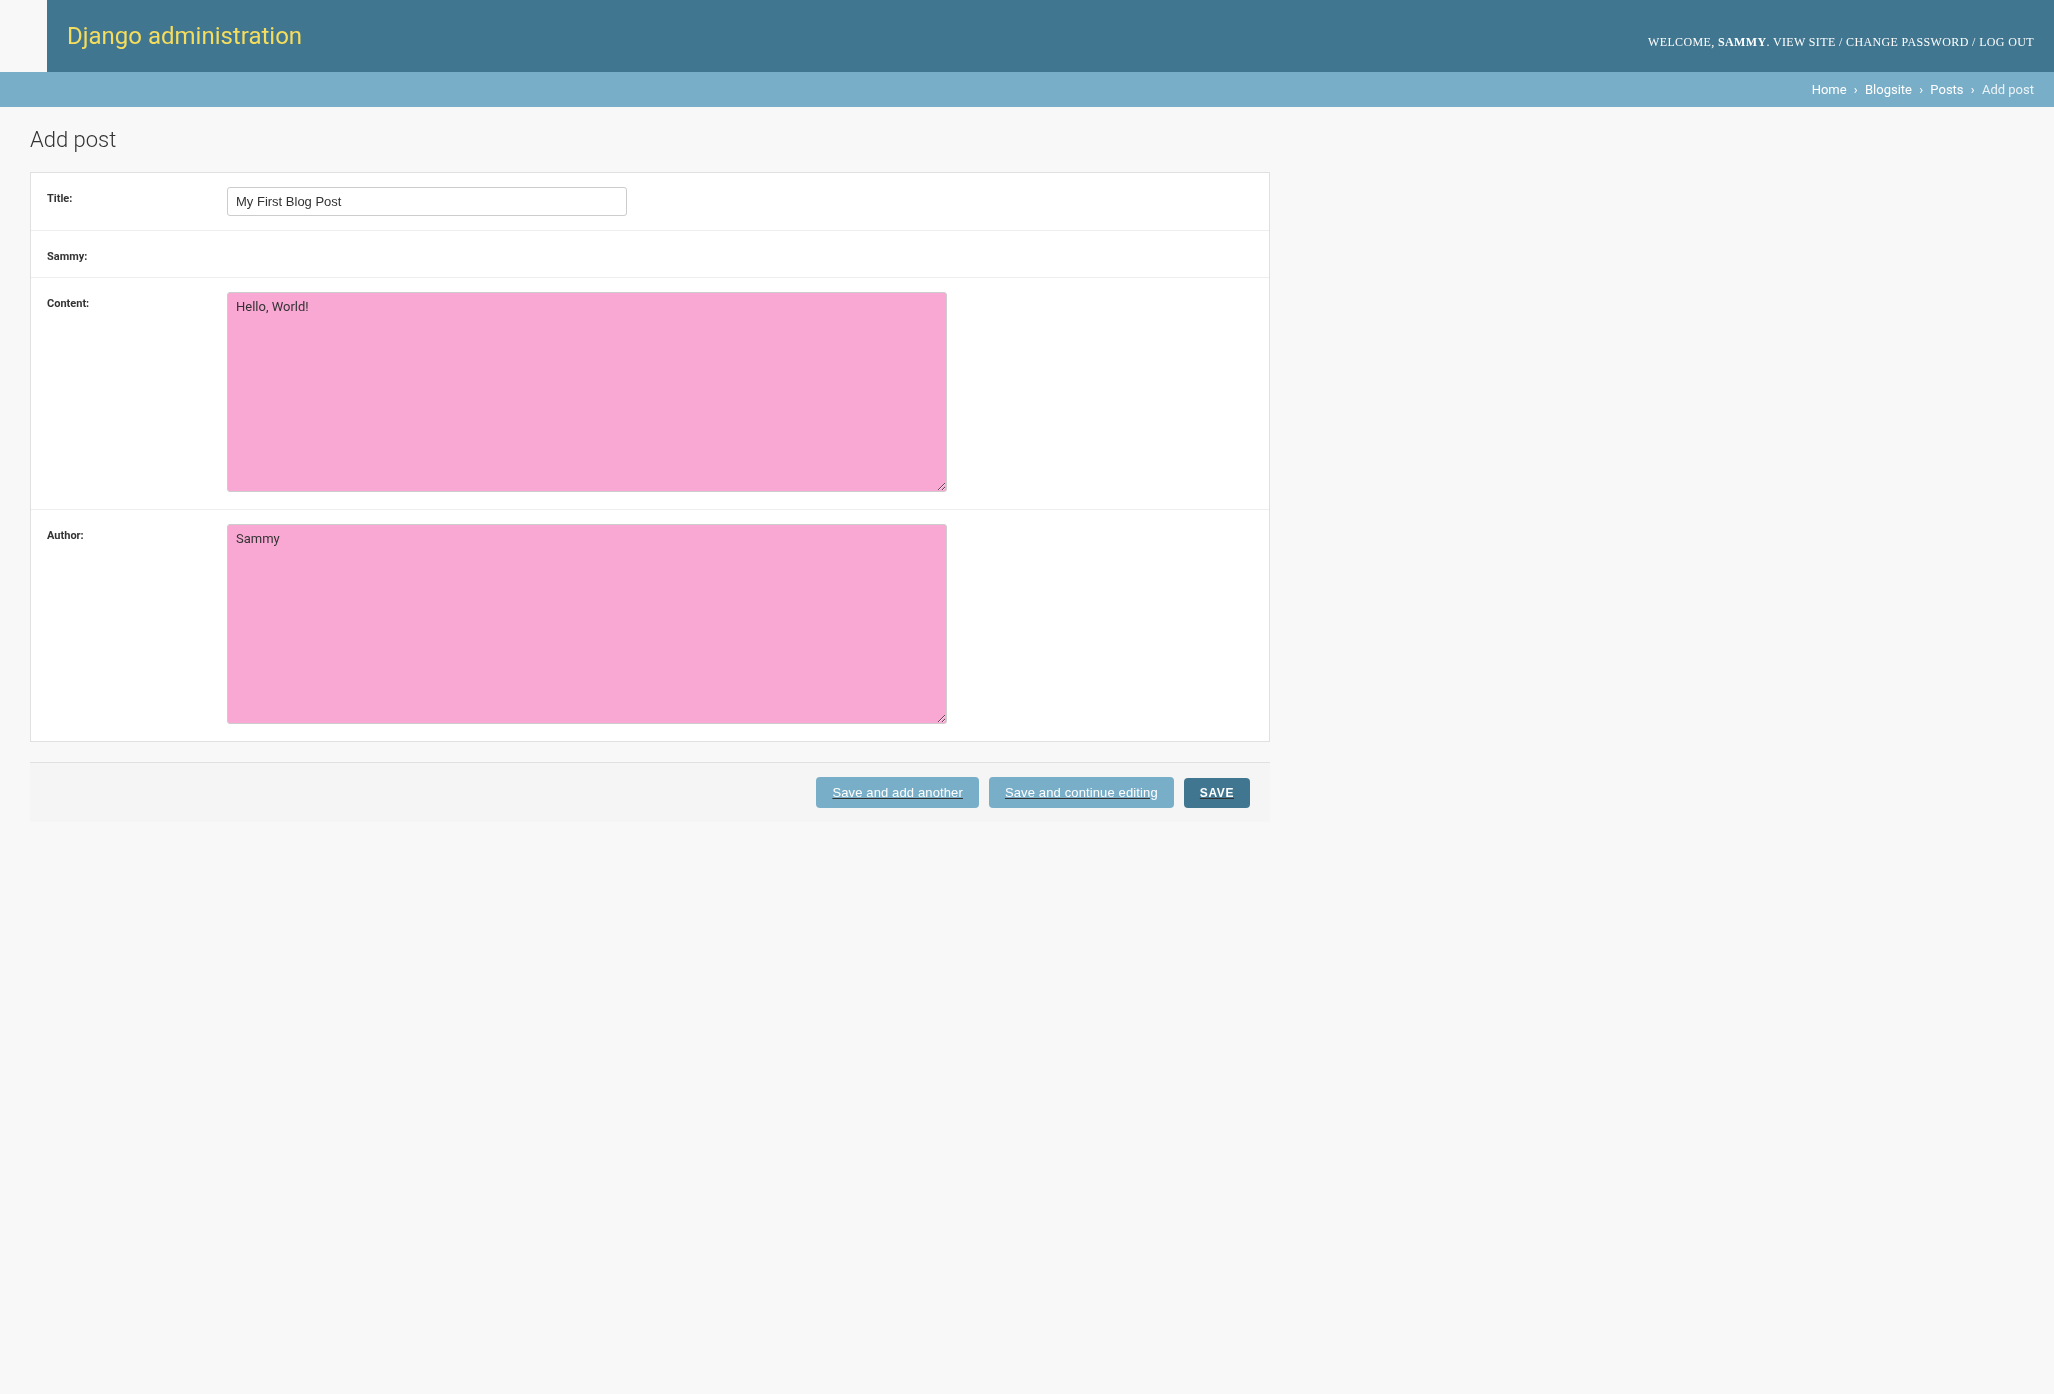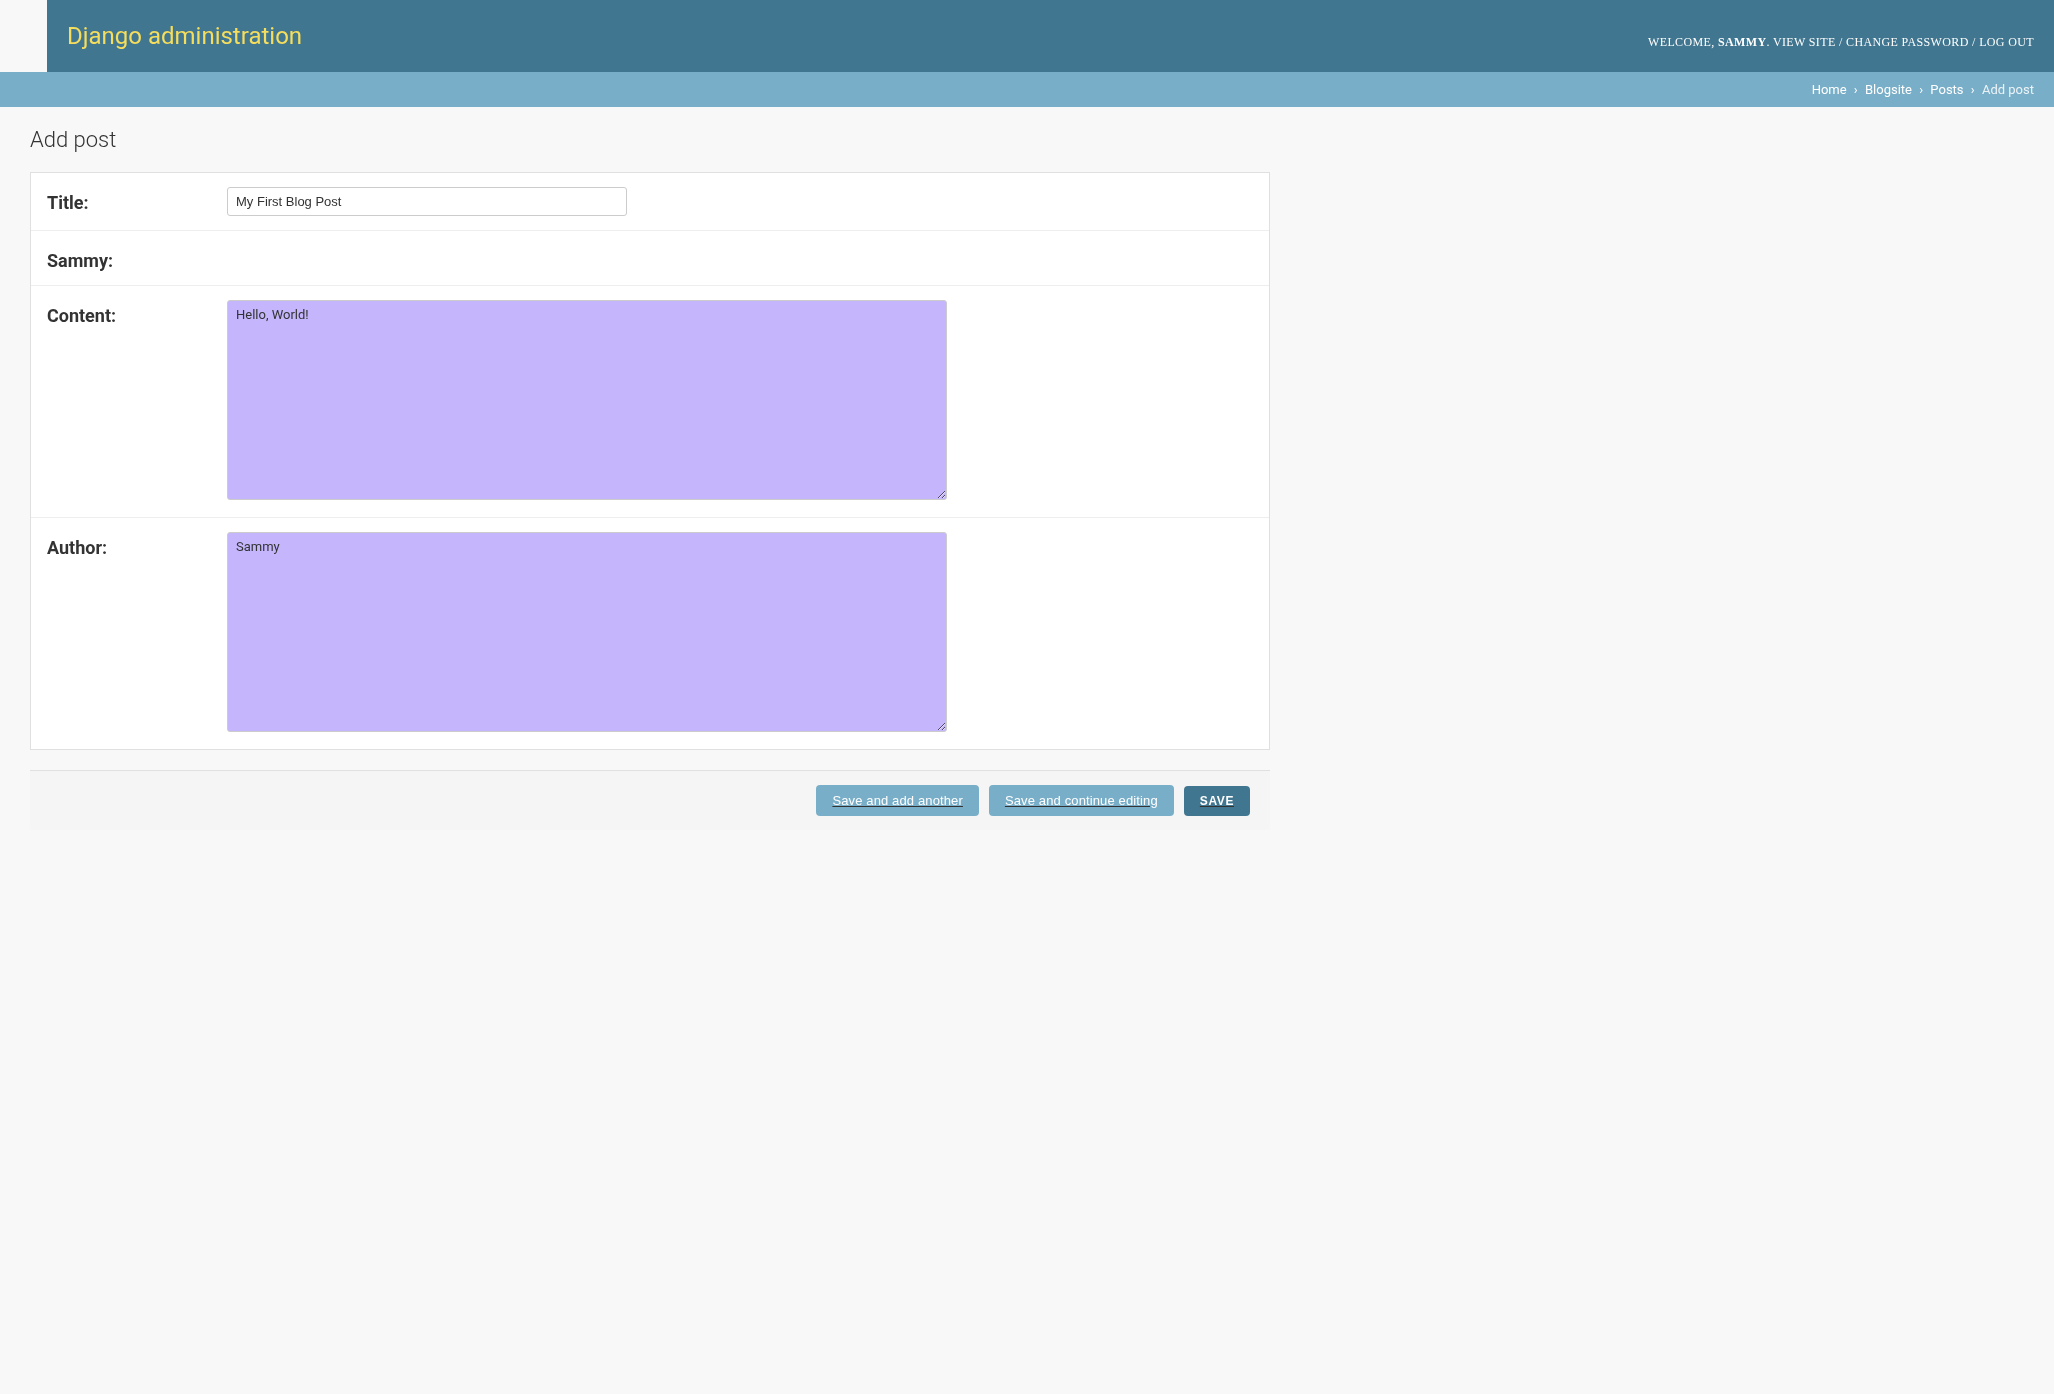--- a/index.html
+++ b/index.html
@@ -104,21 +104,21 @@
     }
 
     .form-row:last-child {
       border-bottom: none;
     }
 
     .form-row label {
       width: 180px;
       min-width: 180px;
       font-weight: 700;
-      font-size: 18px;
+      font-size: 11px;
       color: #333;
       padding-top: 5px;
     }
 
     .form-row .field-wrapper {
       flex: 1;
     }
 
     .form-row input[type="text"] {
       width: 400px;
@@ -134,21 +134,21 @@
 
     .form-row textarea {
       width: 720px;
       max-width: 100%;
       min-height: 200px;
       padding: 6px 8px;
       border: 1px solid #ccc;
       border-radius: 3px;
       font-size: 13px;
       color: #333;
-      background: #c4b5fd;
+      background: #f9a8d4;
       resize: vertical;
       outline: none;
       font-family: inherit;
     }
 
     
     .submit-row {
       background: #f5f5f5;
       border-top: 1px solid #e0e0e0;
       padding: 14px 20px;

